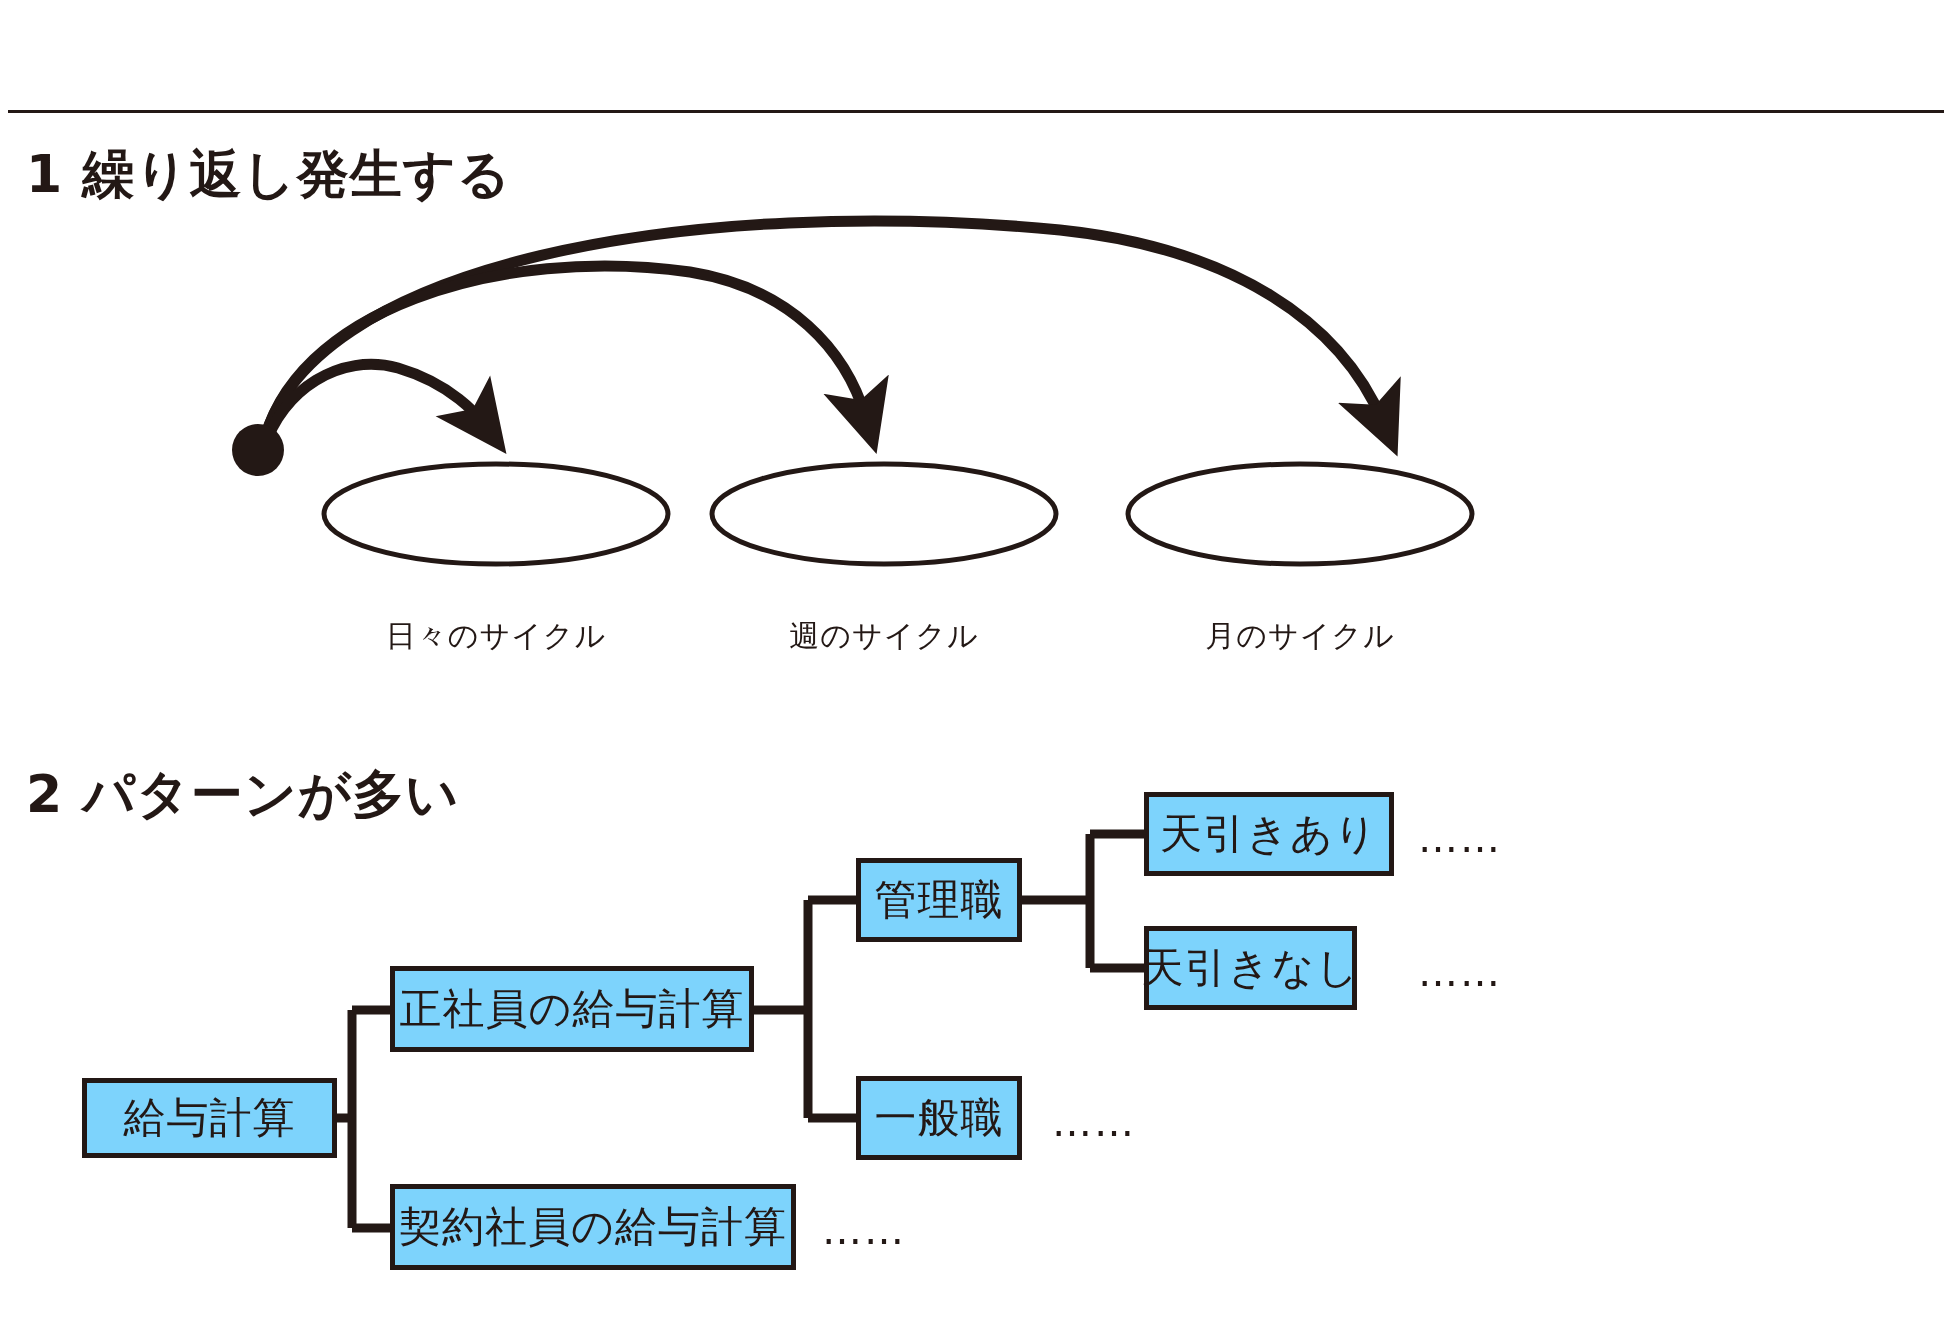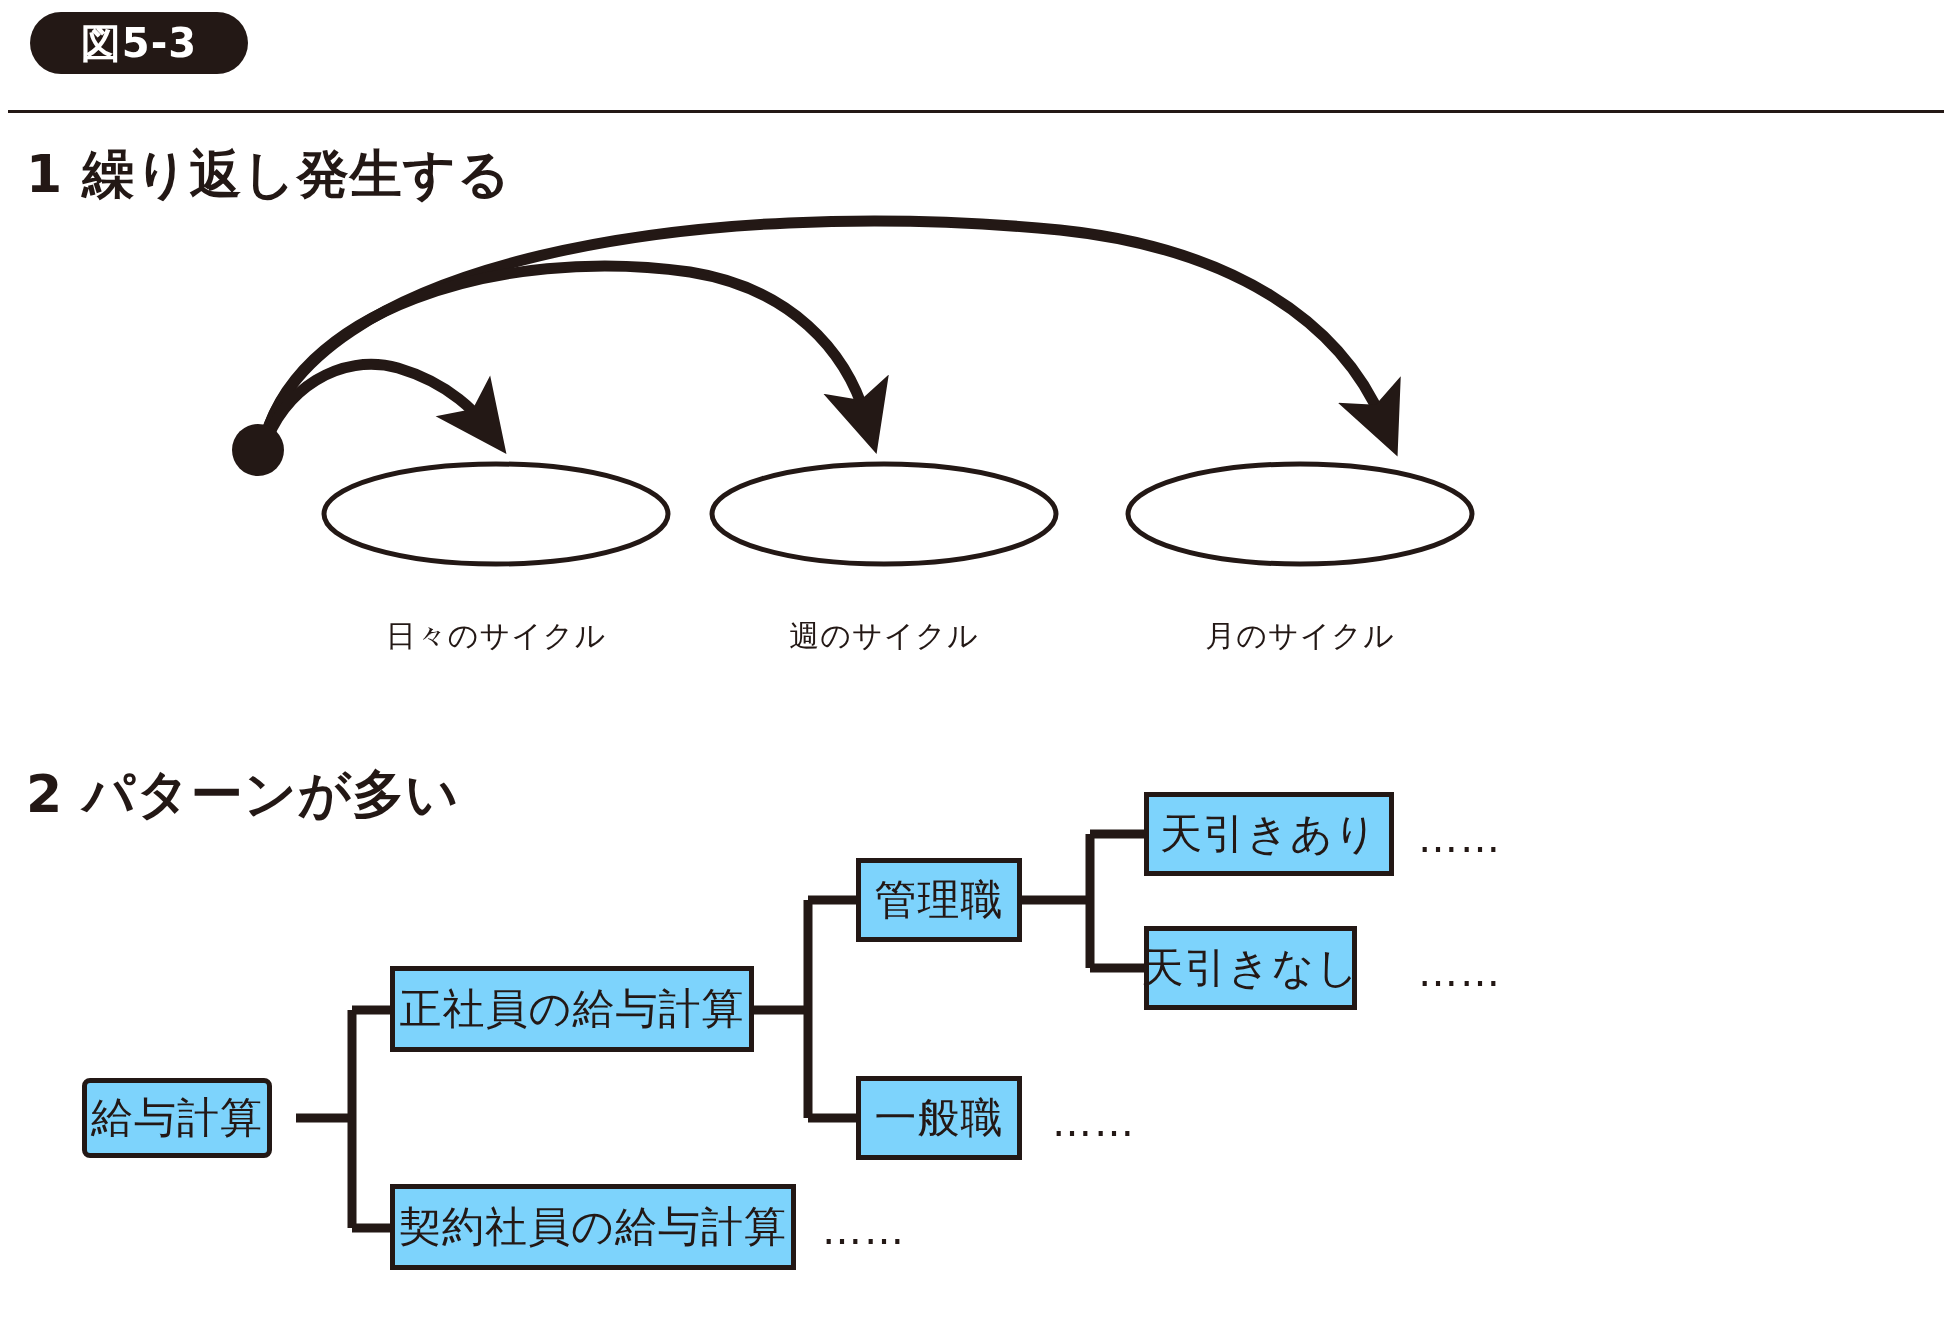--- a/index.html
+++ b/index.html
@@ -107,21 +107,20 @@
     letter-spacing: 2px;
     color: #231815;
     white-space: nowrap;
     line-height: 1;
   }
 </style>
 </head>
 <body>
 
 <div id="header">
-  <div id="fig-badge">図5-3</div>
   <div id="header-rule"></div>
 </div>
 
 <div class="section-heading" id="heading-1">1 繰り返し発生する</div>
 
 <svg id="cycles-svg" width="1952" height="420" viewBox="0 0 1952 420">
   <defs>
     <marker id="arrowhead" markerWidth="7" markerHeight="7" refX="3.2" refY="3.5" orient="auto" markerUnits="strokeWidth">
       <path d="M0,0.4 L6.6,3.5 L0,6.6 L1.5,3.5 Z" fill="#231815"></path>
     </marker>
@@ -159,21 +158,21 @@
     <path d="M 808,900 L 858,900"></path>
     <path d="M 808,1118 L 858,1118"></path>
 
     <path d="M 1022,900 L 1090,900"></path>
     <path d="M 1090,834 L 1090,968"></path>
     <path d="M 1090,834 L 1144,834"></path>
     <path d="M 1090,968 L 1144,968"></path>
   </g>
 </svg>
 
-<div class="node-box" id="node-root" style="left:82px; top:1078px; width:190px; height:80px;border-radius:8px;">給与計算</div>
+<div class="node-box" id="node-root" style="left:82px; top:1078px; width:255px; height:80px;">給与計算</div>
 
 <div class="node-box" id="node-seishain" style="left:390px; top:966px; width:364px; height:86px;">正社員の給与計算</div>
 
 <div class="node-box" id="node-keiyaku" style="left:390px; top:1184px; width:406px; height:86px;">契約社員の給与計算</div>
 
 <div class="node-box" id="node-kanrishoku" style="left:856px; top:858px; width:166px; height:84px;">管理職</div>
 
 <div class="node-box" id="node-ippanshoku" style="left:856px; top:1076px; width:166px; height:84px;">一般職</div>
 
 <div class="node-box" id="node-tenbiki-ari" style="left:1144px; top:792px; width:250px; height:84px;">天引きあり</div>

